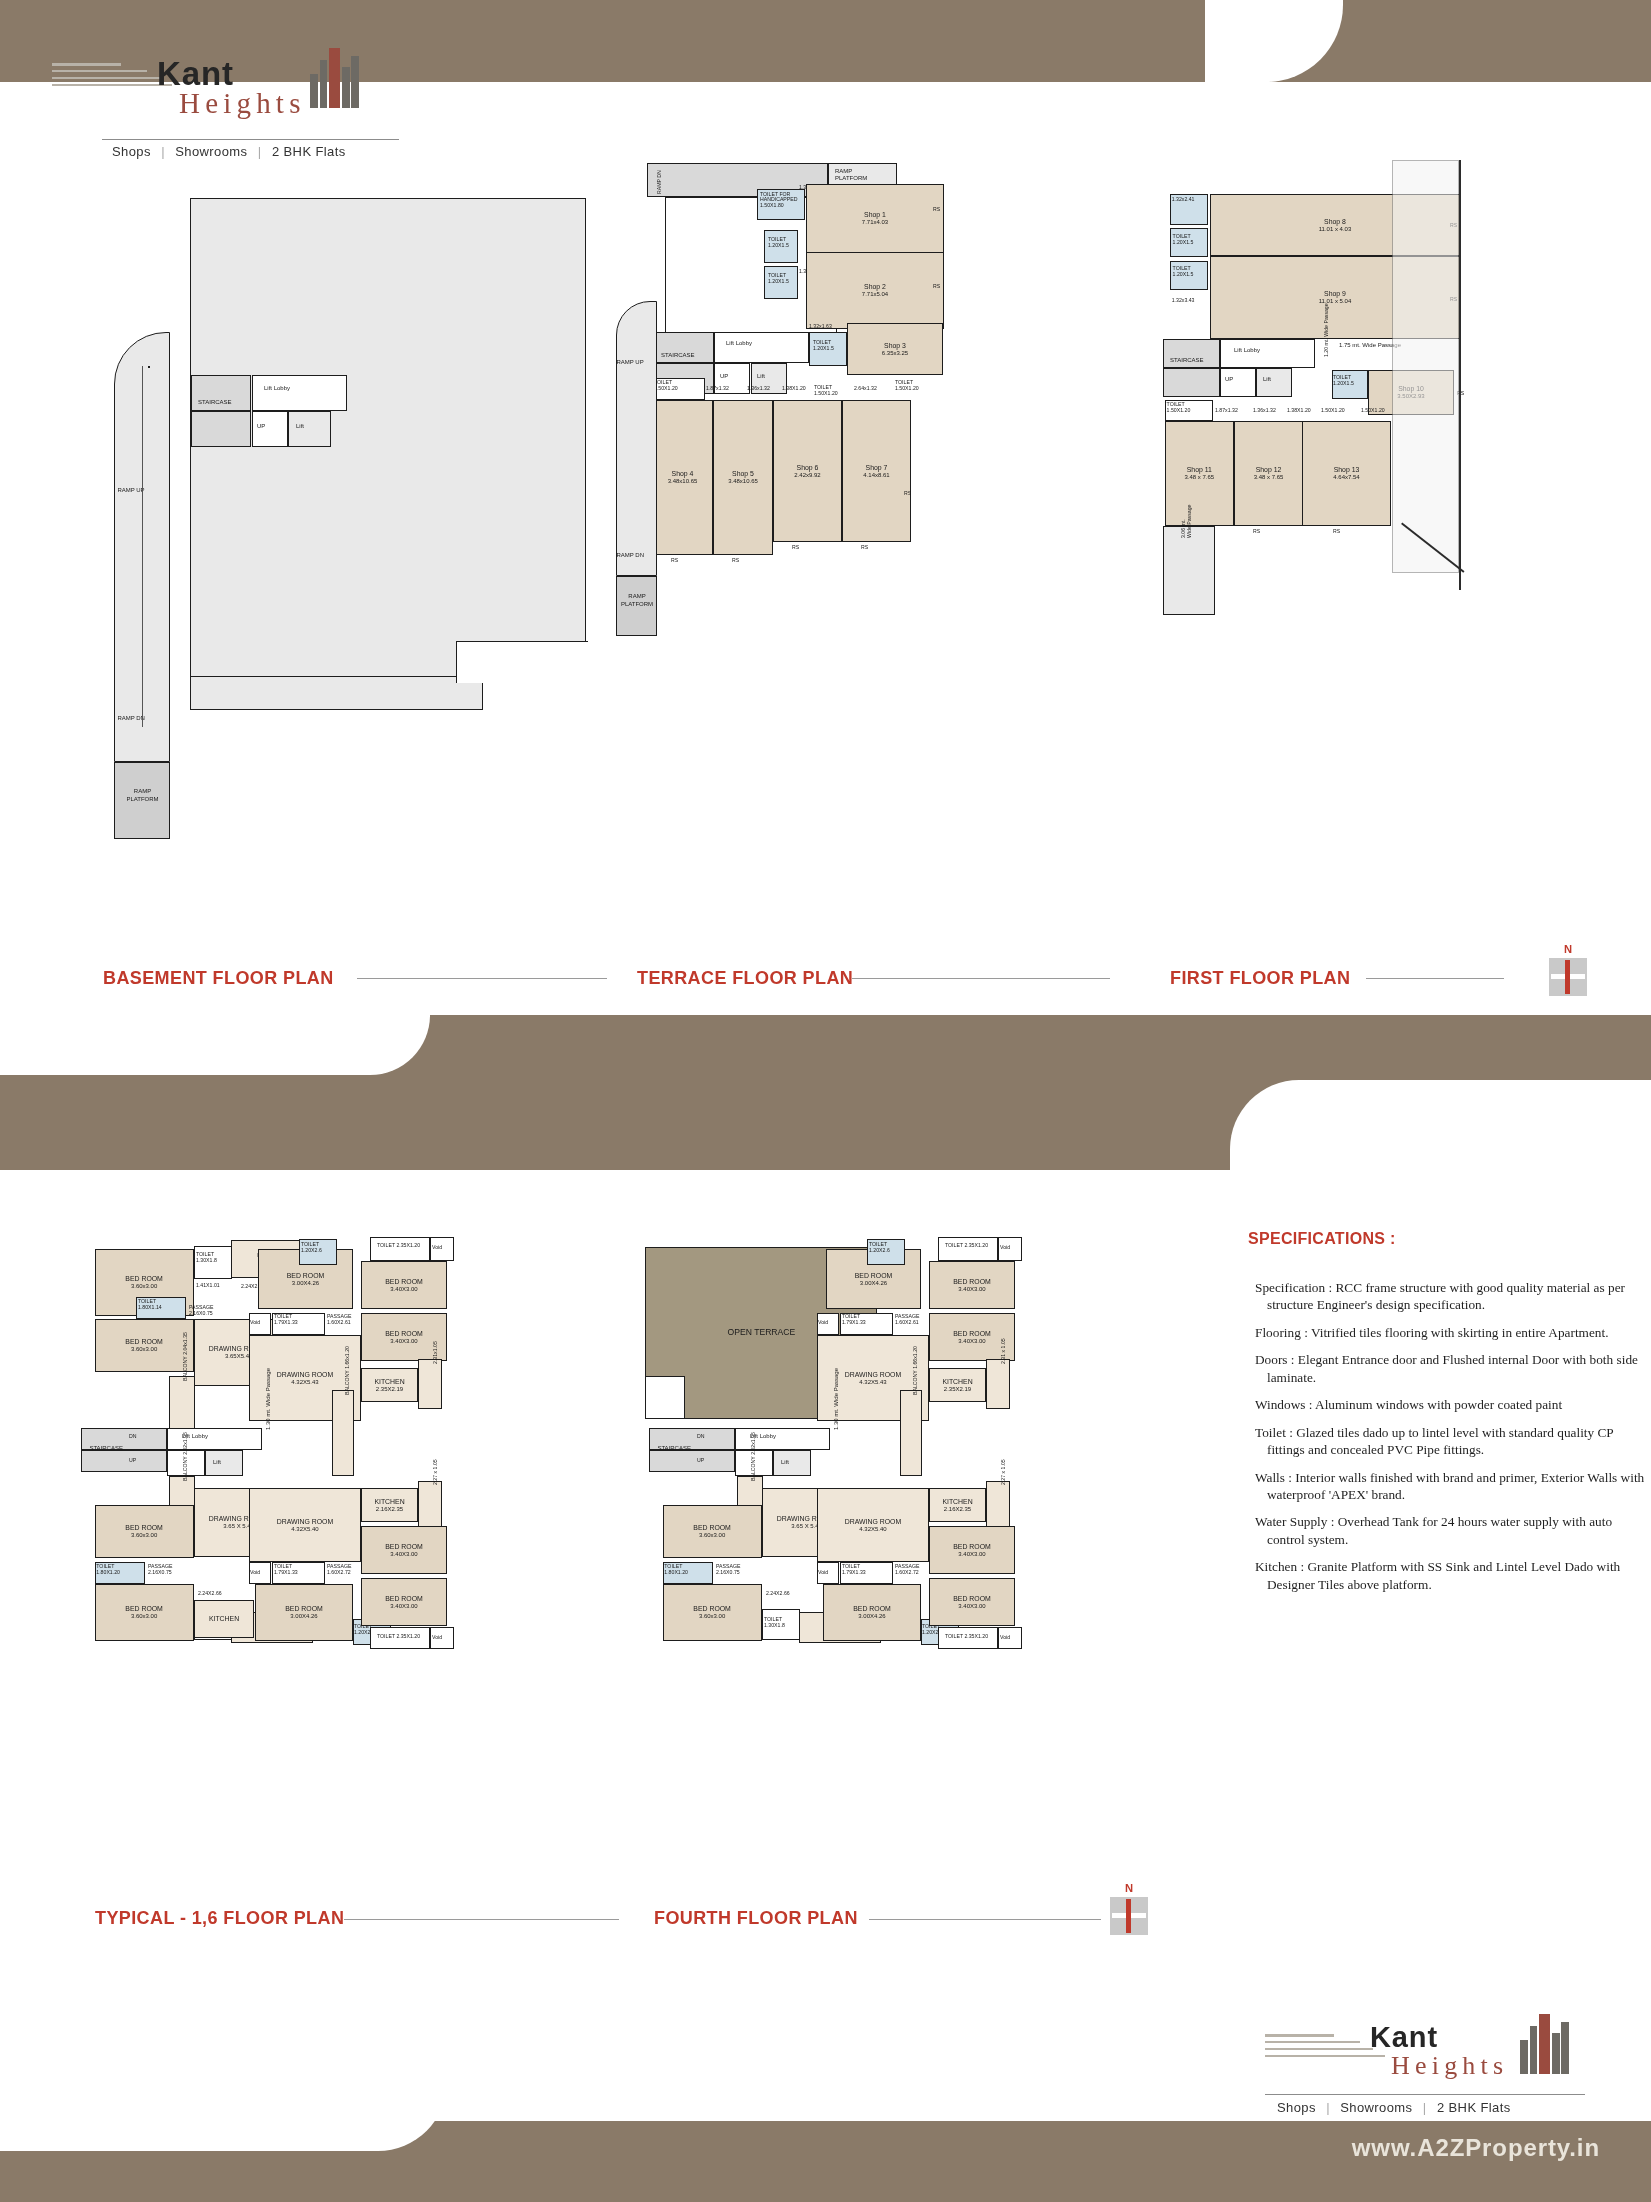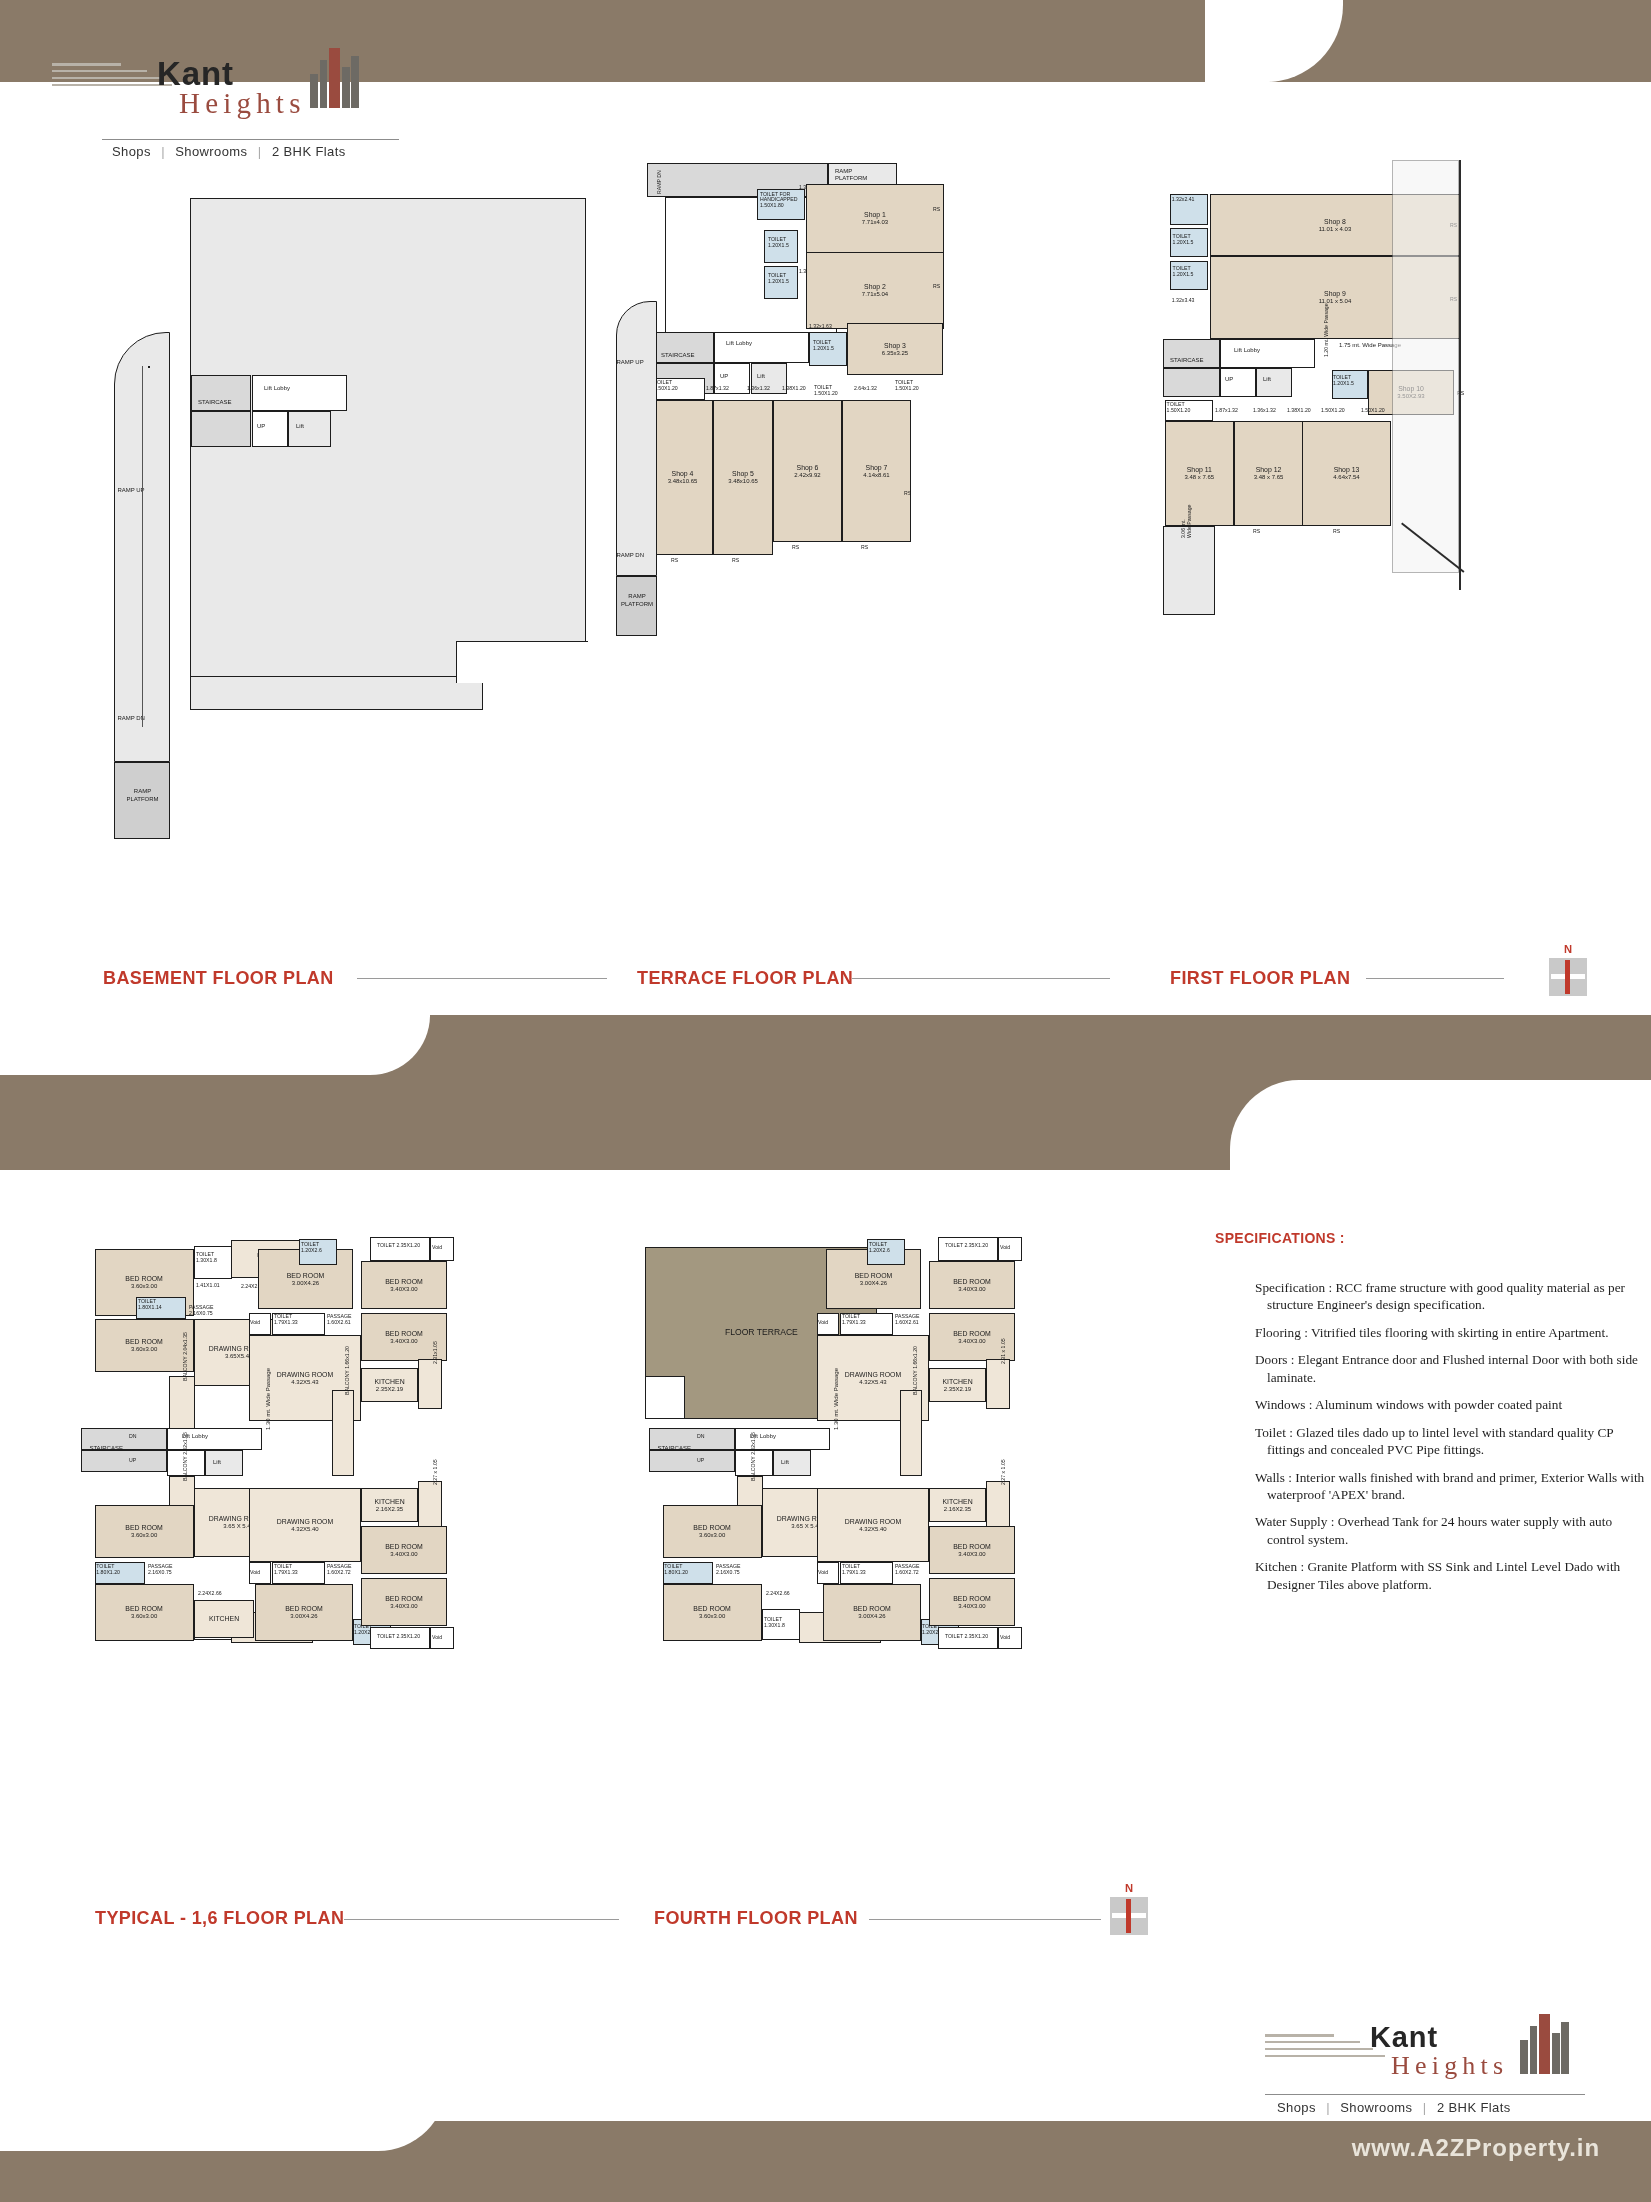--- a/index.html
+++ b/index.html
@@ -93,21 +93,21 @@
   .beige{background:#efe6d8;}
   .grey{background:#d9d9d9;}
   .lgrey{background:#e9e9e9;}
   .blue{background:#cfe0ea;}
   .white{background:#ffffff;}
   .olive{background:#a39880;}
   .thick{border:1.7px solid #1d1d1d;}
   .lbl6{position:absolute;font-size:6px;color:#1a1a1a;}
   .vlbl{position:absolute;font-size:6.9px;color:#1a1a1a;transform:rotate(-90deg);transform-origin:left top;white-space:nowrap;}
   
-  .spec-title{position:absolute;left:1215px;top:1230px;font-size:14px;font-weight:bold;color:#c0392b;letter-spacing:0.3px;}
+  .spec-title{position:absolute;left:1248px;top:1230px;font-size:16px;font-weight:bold;color:#c0392b;letter-spacing:0.3px;}
   .spec-list{position:absolute;left:1215px;top:1265px;width:397px;font-family:Liberation Serif, serif;}
   .spec-list li{list-style:none;margin:0 0 10.3px 0;font-size:13.3px;color:#1f1f1f;line-height:1.3;text-indent:-12px;padding-left:12px;}
   
   .logo2{position:absolute;left:1265px;top:2005px;width:327px;height:103px;}
 </style>
 </head>
 <body>
 
 <div class="page">
 
@@ -481,21 +481,21 @@
     <div class="lbl6" style="left:291px;top:403px;font-size:5.2px;">TOILET 2.35X1.20</div>
     <div class="rm white thick" style="left:344px;top:397px;width:24px;height:22.4px;"></div>
     <div class="lbl6" style="left:346px;top:404px;font-size:5.2px;">Void</div>
   </div>
   <div class="plan-title" style="left:95px;top:1908px;">TYPICAL - 1,6 FLOOR PLAN</div>
   <div class="title-rule" style="left:344px;top:1919px;width:275px;"></div>
 
   <div class="plan" style="left:654px;top:1230px;width:551px;height:731px;">
 
     <div class="rm olive thick" style="left:-8.6px;top:17px;width:232px;height:172px;">
-      <div class="n1" style="font-size:8.6px">FLOOR TERRACE</div>
+      <div class="n1" style="font-size:8.6px">OPEN TERRACE</div>
     </div>
     <div class="rm white thick" style="left:-8.6px;top:146px;width:40px;height:43px;"></div>
 
     <div class="rm tan thick" style="left:172px;top:19px;width:95px;height:60px;">
       <div class="n1">BED ROOM</div>
       <div class="n2">3.00X4.26</div>
     </div>
     <div class="rm blue thick" style="left:213px;top:8.6px;width:38px;height:26px;"></div>
     <div class="lbl6" style="left:215px;top:12px;font-size:5.2px;line-height:1.1;">TOILET<br>1.20X2.6</div>
     <div class="rm white thick" style="left:163px;top:83px;width:22.4px;height:22.4px;"></div>

